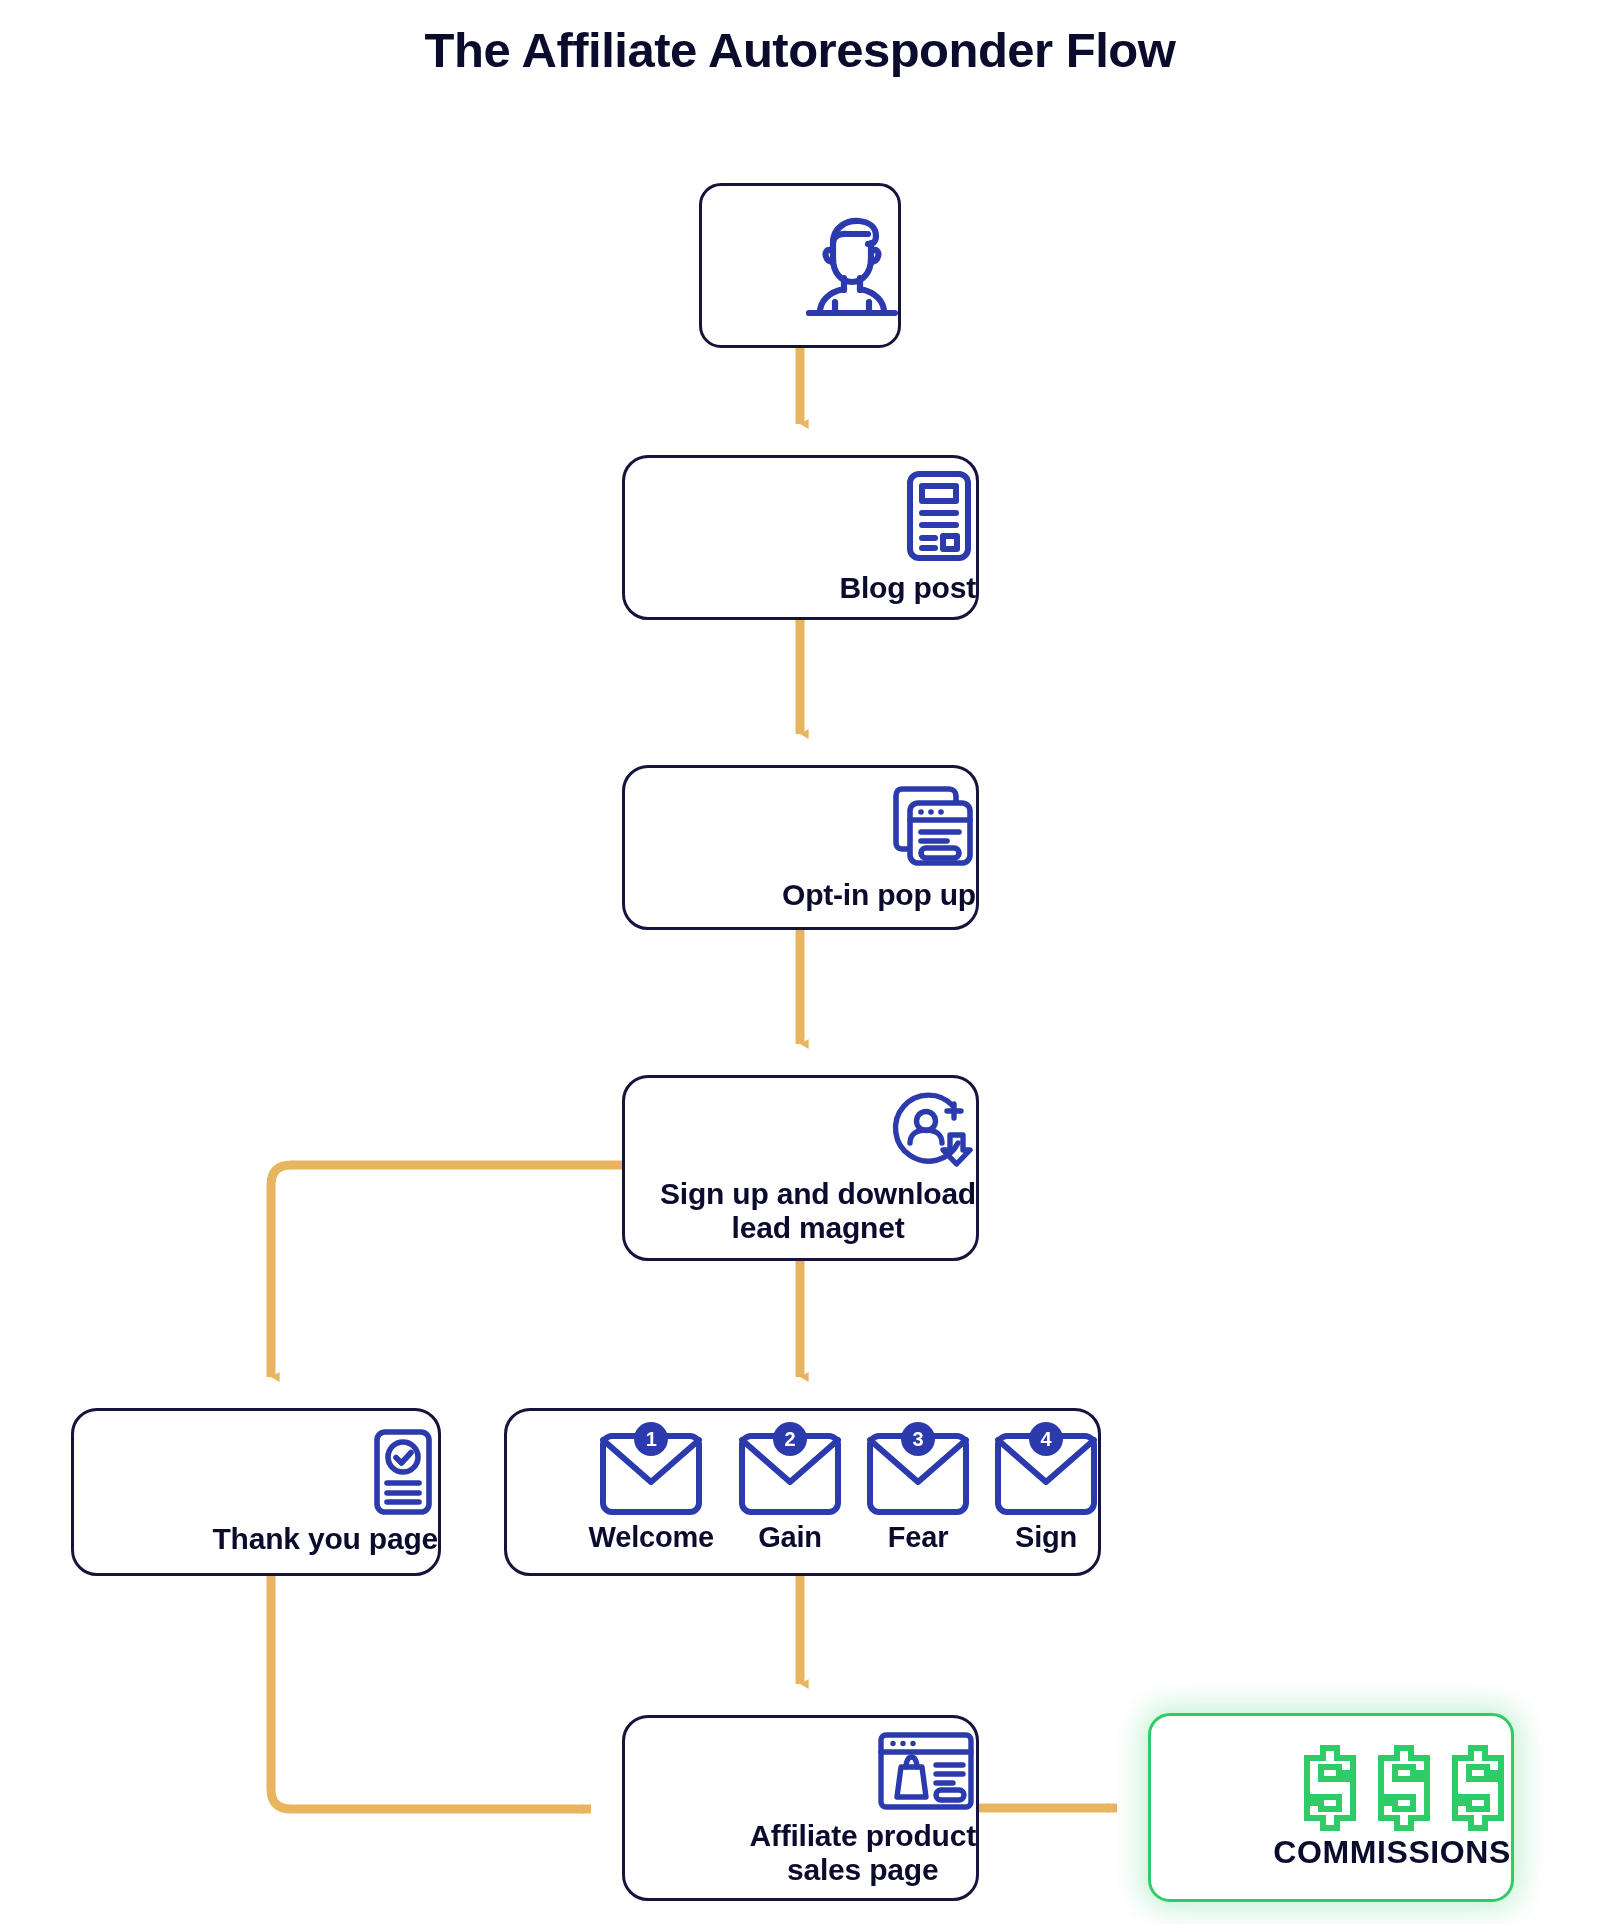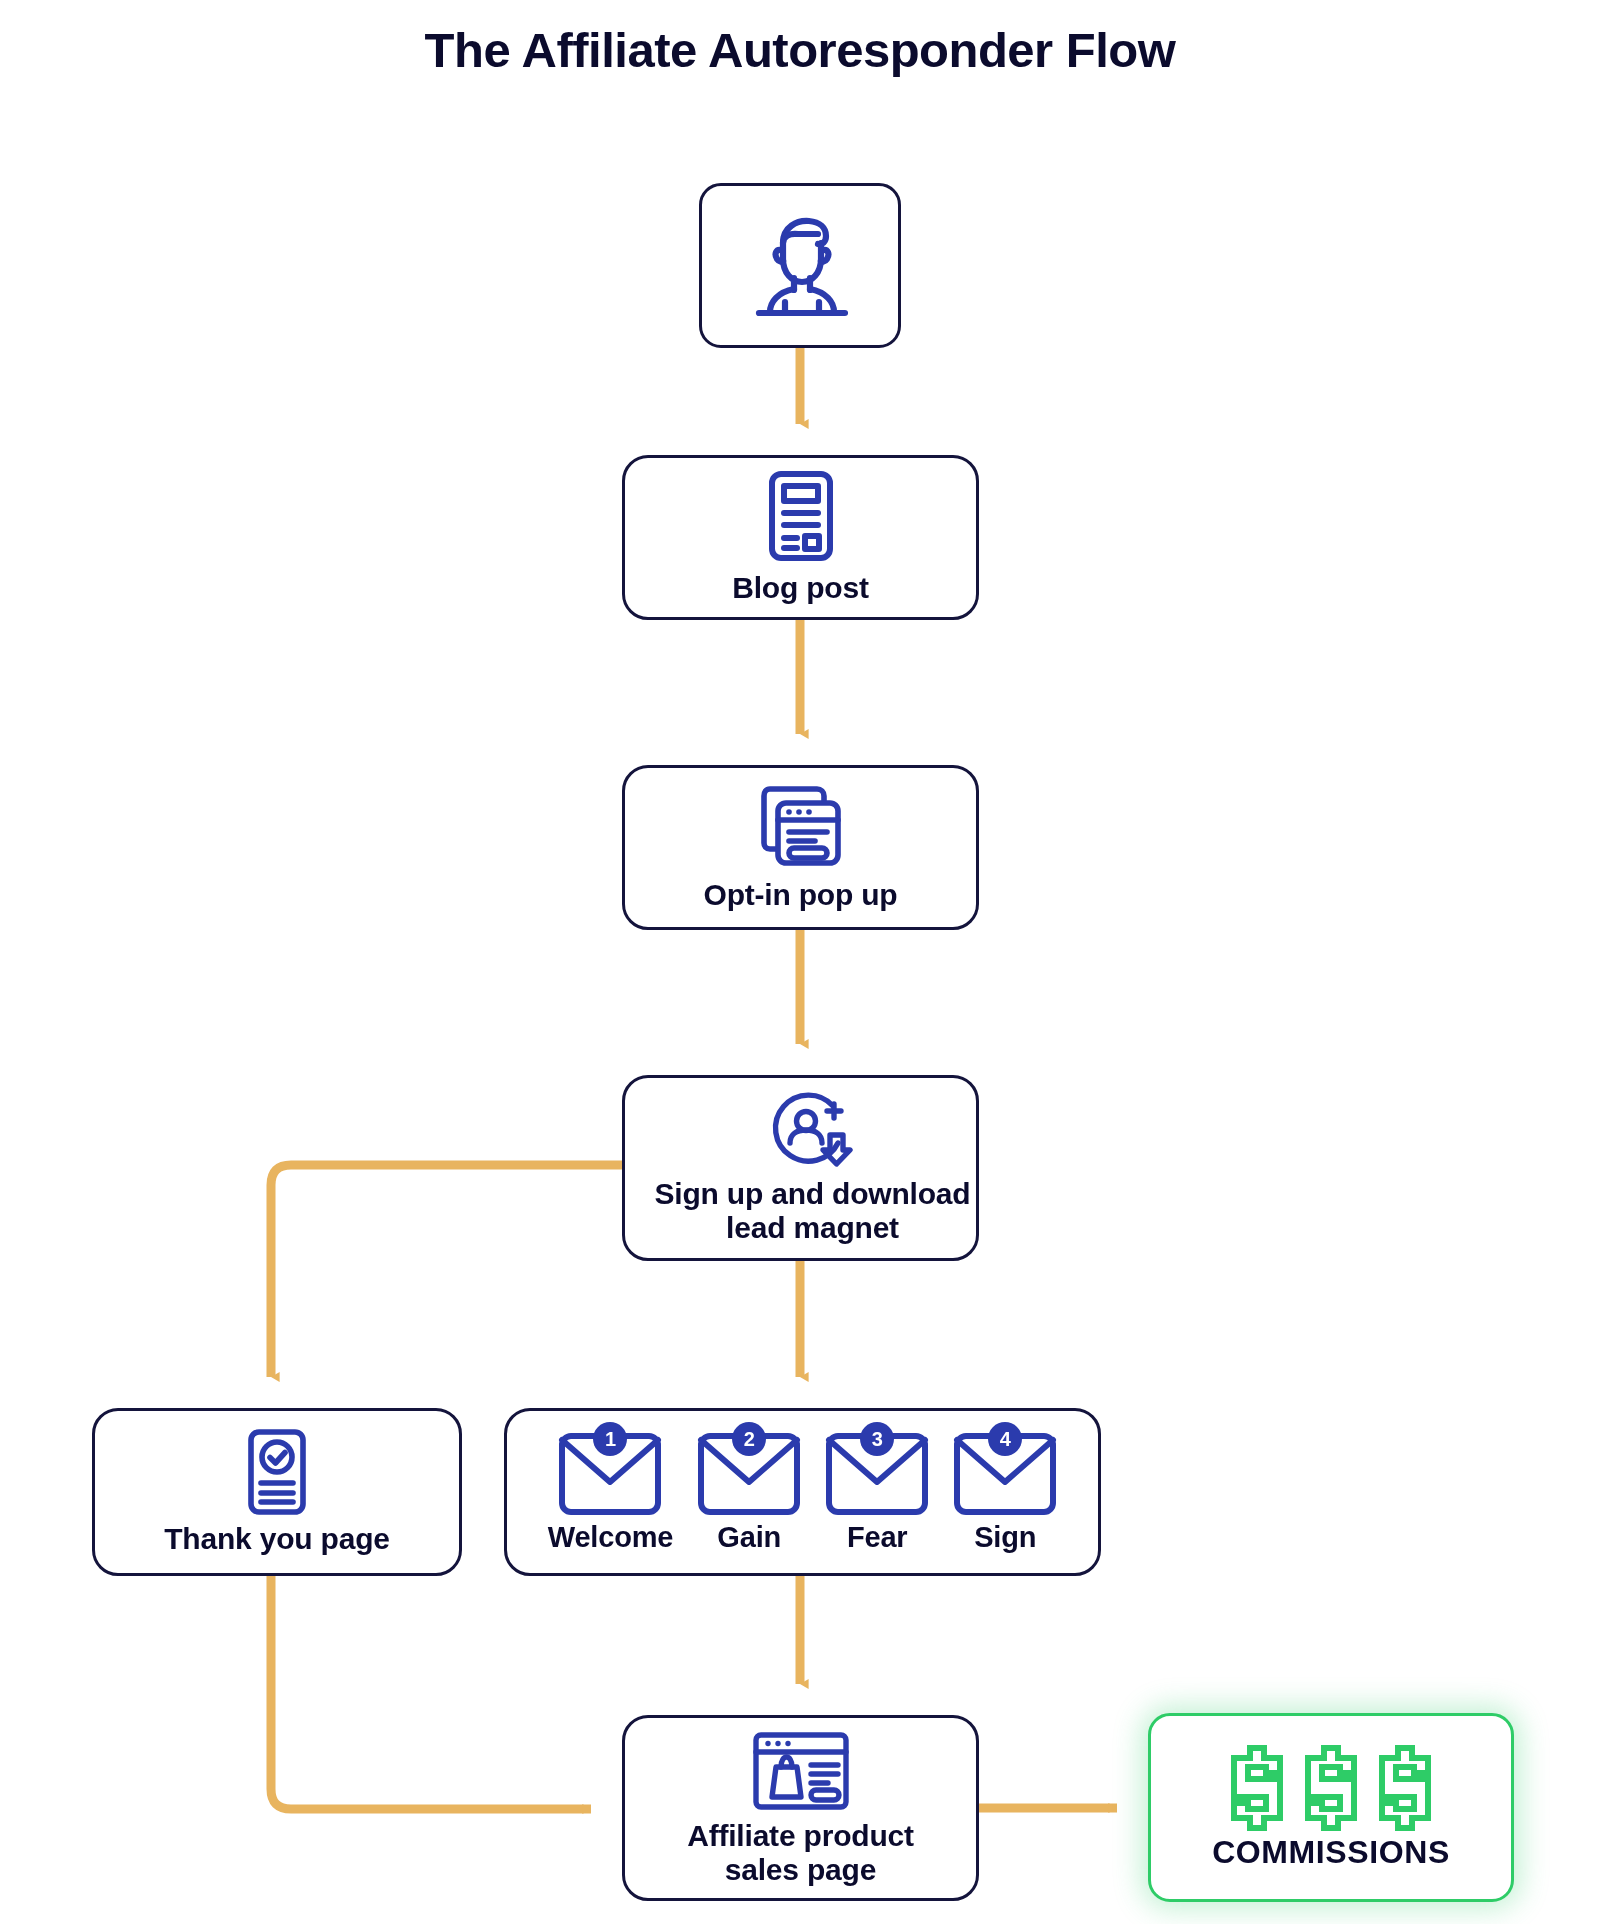--- a/index.html
+++ b/index.html
@@ -46,21 +46,21 @@
 
   
   .node {
     position: absolute;
     box-sizing: border-box;
     background: #ffffff;
     border: 3px solid #14143c;
     border-radius: 26px;
     display: flex;
     flex-direction: column;
-    align-items: center;
+    align-items: flex-end;
     justify-content: center;
     z-index: 5;
   }
   .node-label {
     color: #0b0b2d;
     font-weight: bold;
     font-size: 30px;
     line-height: 1.12;
     text-align: center;
     letter-spacing: -0.2px;
@@ -68,21 +68,21 @@
   .node-icon {
     display: block;
     line-height: 0;
   }
 
   
   #node-visitor   { left: 699px; top: 183px;  width: 202px; height: 165px; border-radius: 22px; }
   #node-blog      { left: 622px; top: 455px;  width: 357px; height: 165px; }
   #node-optin     { left: 622px; top: 765px;  width: 357px; height: 165px; }
   #node-signup    { left: 622px; top: 1075px; width: 357px; height: 186px; padding-left: 24px; }
-  #node-thankyou  { left: 92px;  top: 1408px; width: 370px; height: 168px; }
+  #node-thankyou  { left: 71px;  top: 1408px; width: 370px; height: 168px; }
   #node-emails    { left: 504px; top: 1408px; width: 597px; height: 168px; }
   #node-sales     { left: 622px; top: 1715px; width: 357px; height: 186px; }
   #node-commissions {
     left: 1148px; top: 1713px; width: 366px; height: 189px;
     border: 3px solid #2ecc67;
     border-radius: 22px;
     box-shadow: 0 0 28px 7px rgba(46,204,103,0.28);
   }
 
   #node-visitor .node-icon { margin: 0; }

